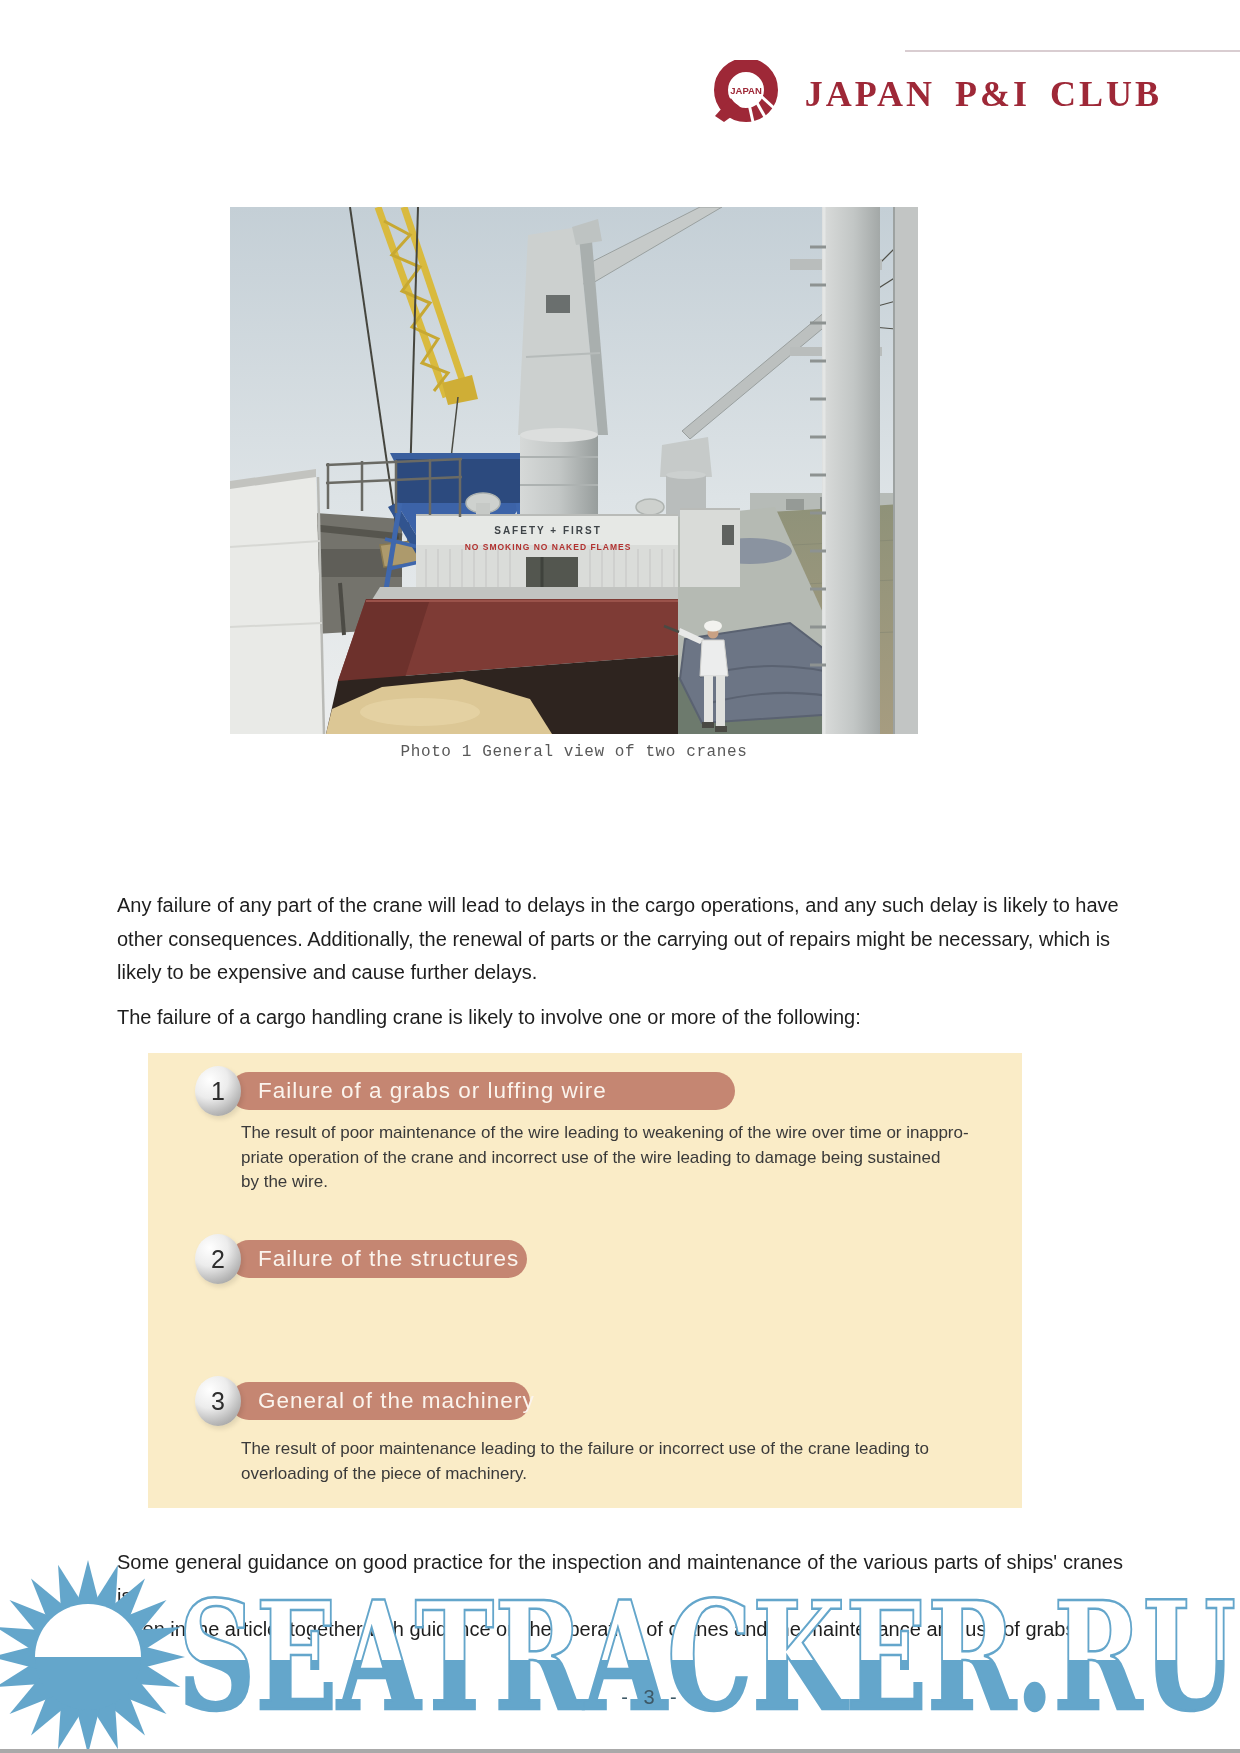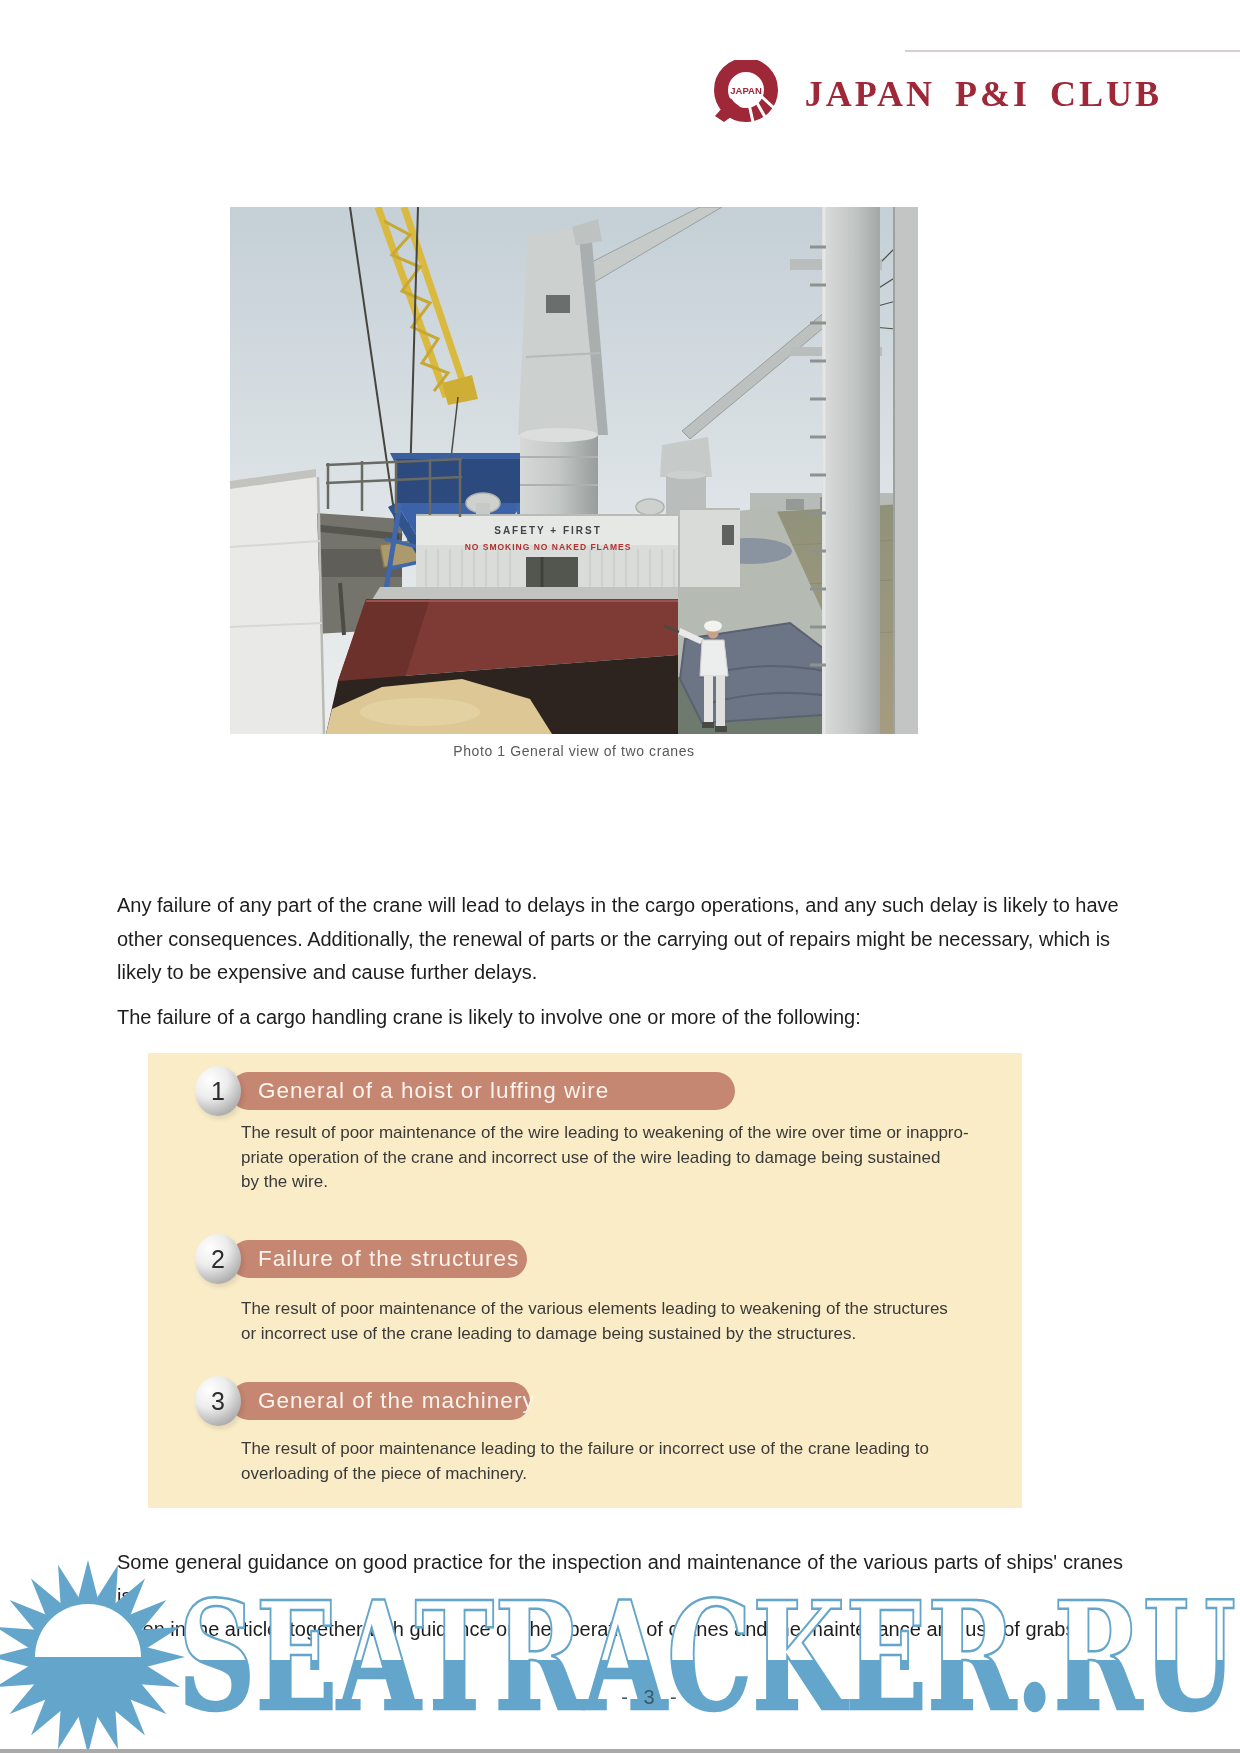--- a/index.html
+++ b/index.html
@@ -18,21 +18,21 @@
   .logo-text {
     font-family:"Liberation Serif", serif; font-weight:bold; font-size:36px;
     color:#9e2837; letter-spacing:3px; word-spacing:8px; white-space:nowrap;
   }
 
   
   .photo { position:absolute; left:230px; top:207px; width:688px; height:527px;
     background:#cfd6da; }
   .caption {
     position:absolute; left:230px; top:743px; width:688px; text-align:center;
-    font-family:Liberation Sans, sans-serif; font-size:14px; color:#595959;
+    font-family:Liberation Mono, monospace; font-size:16px; color:#595959;
     letter-spacing:0.6px;
   }
 
   
   .para {
     position:absolute; left:117px; width:1006px;
     font-family:Liberation Sans, sans-serif; font-size:20px; line-height:33.5px;
     color:#1e1e1e; white-space:pre-line; text-align:justify;
   }
   .p1 { top:889px; }
@@ -311,31 +311,29 @@
   <div class="para p1">Any failure of any part of the crane will lead to delays in the cargo operations, and any such delay is likely to have
 other consequences.  Additionally, the renewal of parts or the carrying out of repairs might be necessary, which is
 likely to be expensive and cause further delays.</div>
   <div class="para p2">The failure of a cargo handling crane is likely to involve one or more of the following:</div>
 
   <div class="panel">
 
     <div class="badge badge-1">
       <span>1</span>
     </div>
-    <div class="bar bar-1">General of a hoist or luffing wire</div>
+    <div class="bar bar-1">Failure of a grabs or luffing wire</div>
     <div class="desc desc-1">The result of poor maintenance of the wire leading to weakening of the wire over time or inappro-
 priate operation of the crane and incorrect use of the wire leading to damage being sustained
 by the wire.</div>
 
     <div class="badge badge-2">
       <span>2</span>
     </div>
     <div class="bar bar-2">Failure of the structures</div>
-    <div class="desc desc-2">The result of poor maintenance of the various elements leading to weakening of the structures
-or incorrect use of the crane leading to damage being sustained by the structures.</div>
 
     <div class="badge badge-3">
       <span>3</span>
     </div>
     <div class="bar bar-3">General of the machinery</div>
     <div class="desc desc-3">The result of poor maintenance leading to the failure or incorrect use of the crane leading to
 overloading of the piece of machinery.</div>
 
   </div>
 

